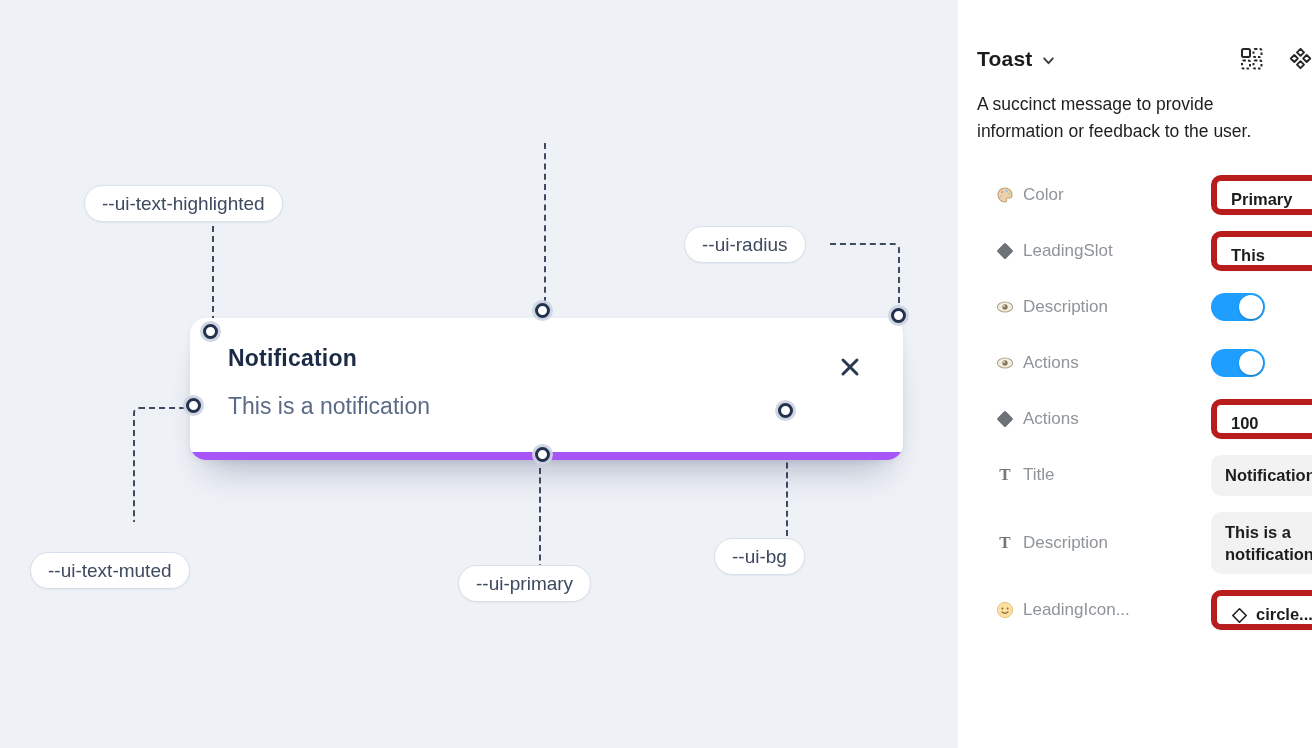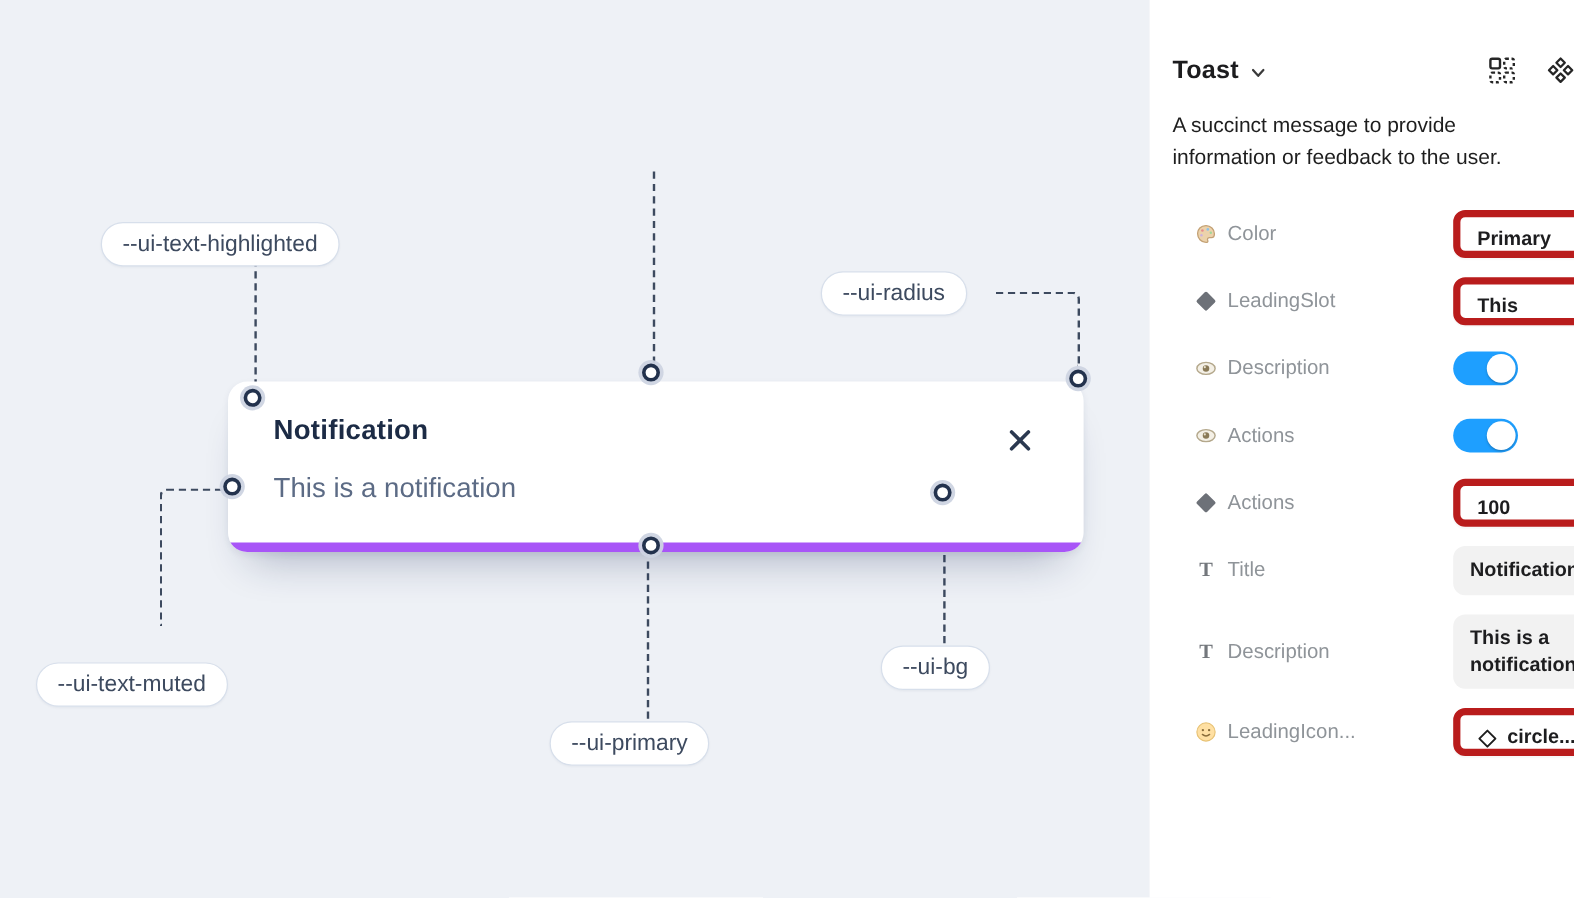--- a/index.html
+++ b/index.html
@@ -46,22 +46,22 @@
 
   
   .pill { position:absolute; height:37px; display:flex; align-items:center;
     padding:0 17px; background:#fff; border:1px solid #d7dfeb; border-radius:19px;
     font-size:19px; color:#3d4a5f; white-space:nowrap;
     box-shadow:0 1px 2px rgba(23,37,84,.05); z-index:4; }
   .pill-border    { left:473px; top:106px; }
   .pill-highlight { left:84px;  top:185px; }
   .pill-radius    { left:684px; top:226px; }
   .pill-muted     { left:30px;  top:552px; }
-  .pill-primary   { left:458px; top:601px;text-align:center; }
-  .pill-bg        { left:734px; top:538px; }
+  .pill-primary   { left:458px; top:565px;text-align:center; }
+  .pill-bg        { left:714px; top:538px; }
 
   
   .panel { width:420px; height:748px; background:#fff; padding:46px 16px 0 19px; flex:none; }
   .panel-header { display:flex; align-items:center; }
   .panel-title { font-size:21px; font-weight:700; color:#1c1c1e; letter-spacing:.2px; }
   .title-chev { margin-left:10px; margin-top:3px; cursor:pointer; }
   .header-icons { margin-left:auto; display:flex; align-items:center; gap:24px; }
   .hicon { width:25px; height:25px; cursor:pointer; display:block; }
 
   .source-row { display:flex; align-items:center; margin-top:18px; gap:12px; }

